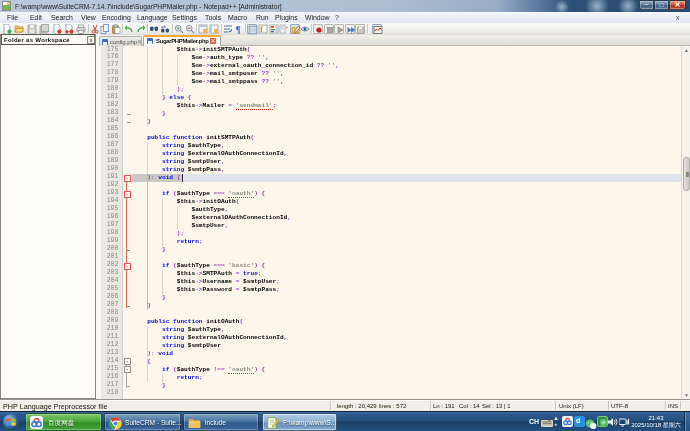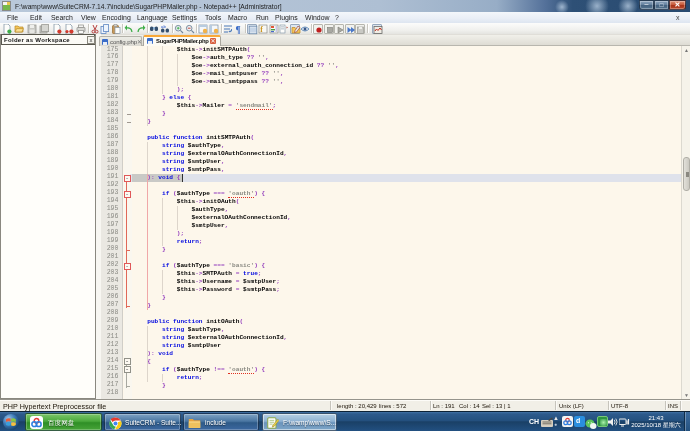--- a/index.html
+++ b/index.html
@@ -447,21 +447,21 @@
 <div class="foldbox fgrey" style="left:22.5px;top:320.3px">-</div>
 <div id="vscroll">
 <div class="sarrow" style="top:1px">▲</div>
 <div class="sarrow" style="bottom:1px">▼</div>
 <div id="vthumb">
         <div style="position:absolute;left:2px;top:14px;width:2.5px;height:5px;background:#8a8880"></div>
       </div>
 </div>
 </div>
 <div class="abs" id="statusbar">
-<span style="left:3px;font-size:7.2px;top:2px">PHP Hypertext Preprocessor file</span>
+<span style="left:3px;font-size:7.2px;top:2px">PHP Language Preprocessor file</span>
 <span style="left:337px;font-size:6px">length : 20,429</span>
     <span style="left:379px;font-size:6px">lines : 572</span>
 <span style="left:433px;font-size:6px">Ln : 191</span>
     <span style="left:459px;font-size:6px">Col : 14</span>
     <span style="left:482px;font-size:6px">Sel : 13 | 1</span>
 <span style="left:559px;font-size:6px">Unix (LF)</span>
 <span style="left:611px;font-size:6px">UTF-8</span>
 <span style="left:668px;font-size:6px">INS</span>
 <div class="ssep" style="left:330px"></div>
 <div class="ssep" style="left:430px"></div>

